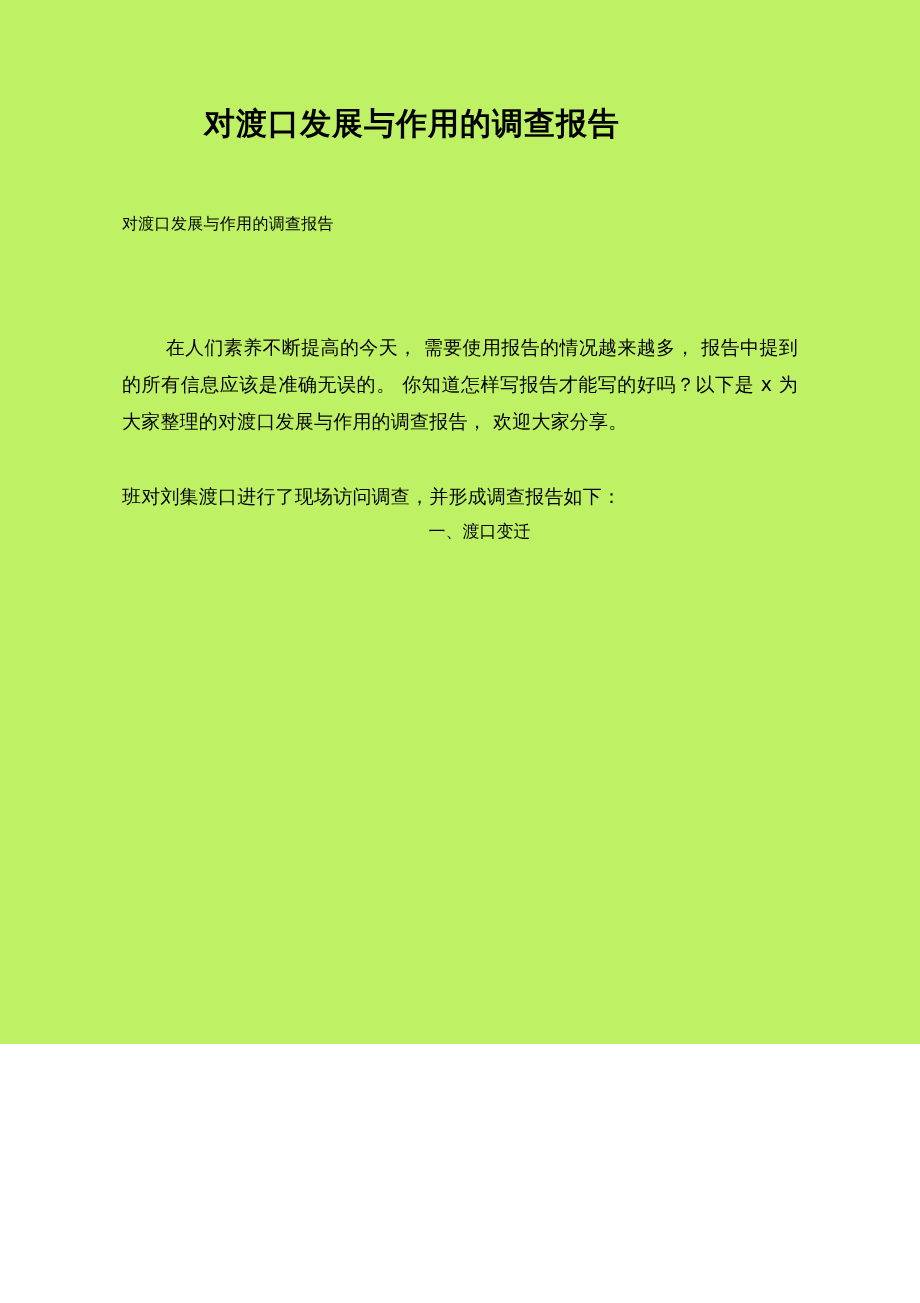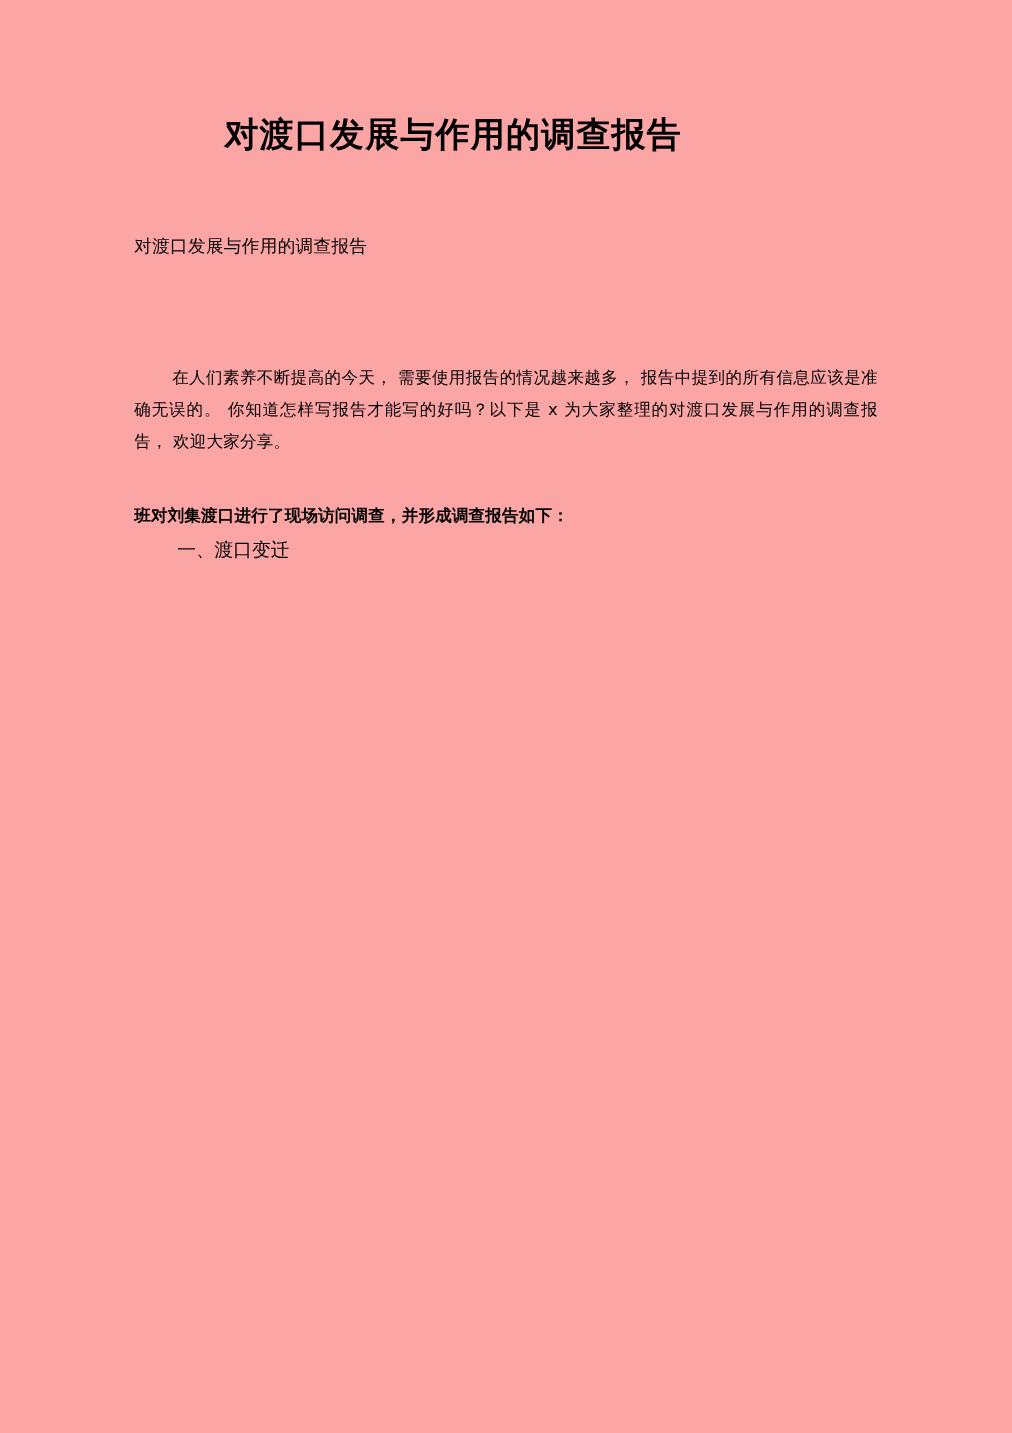--- a/index.html
+++ b/index.html
@@ -7,22 +7,22 @@
     padding: 0;
     background: #ffffff;
   }
   body {
     font-family: "DejaVu Sans", "Liberation Sans", sans-serif;
     color: #000000;
   }
   .page {
     position: relative;
     width: 920px;
-    height: 1303px;
-    background: #fca5a5;
+    height: 1044px;
+    background: #bef264;
     box-sizing: border-box;
     overflow: hidden;
   }
   .content {
     position: absolute;
     left: 122px;
     top: 0;
     width: 676px;
   }
   .doc-title {
@@ -36,40 +36,40 @@
     line-height: 1.3;
   }
   .subtitle {
     font-size: 16px;
     margin: 0;
     padding-top: 68px;
     line-height: 1.6;
     letter-spacing: 0.3px;
   }
   .para {
-    font-size: 15px;
+    font-size: 19px;
     line-height: 1.95;
     margin: 0;
     text-align: justify;
     letter-spacing: 0.2px;
   }
   .gap-1 { height: 92px; }
   .gap-2 { height: 38px; }
   .indent {
     text-indent: 2.3em;
   }
   .noindent {
     text-indent: 0;
-    font-weight: bold;
   }
   .section-head {
     text-indent: 2.3em;
     font-size: 17px;
     line-height: 1.95;
     margin: 0;
+    text-align: center;
   }
 </style>
 </head>
 <body>
 
 <div class="page">
   <div class="content">
 
     <h1 class="doc-title">对渡口发展与作用的调查报告</h1>
 

